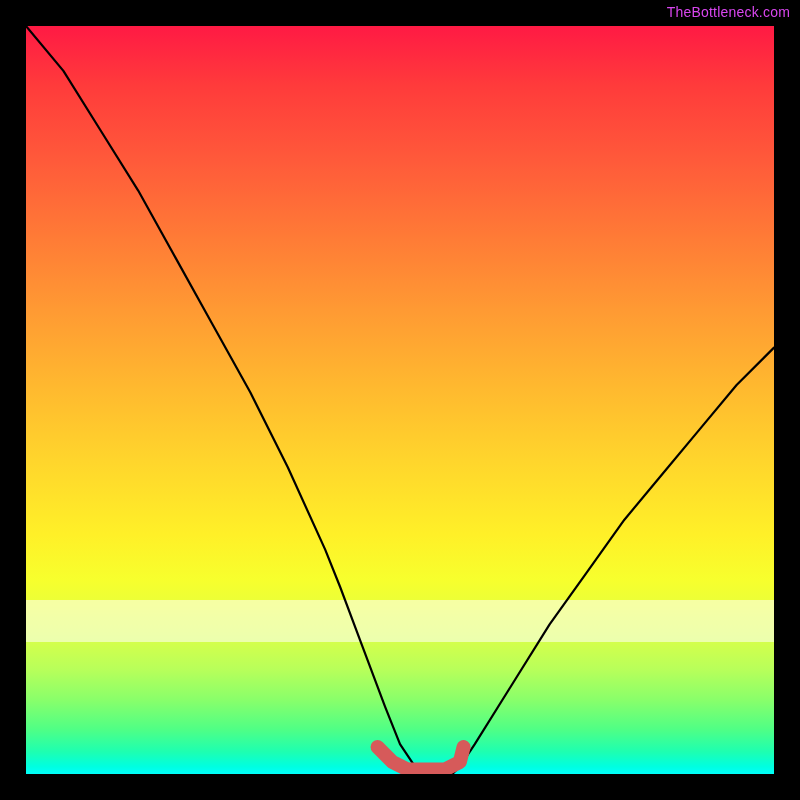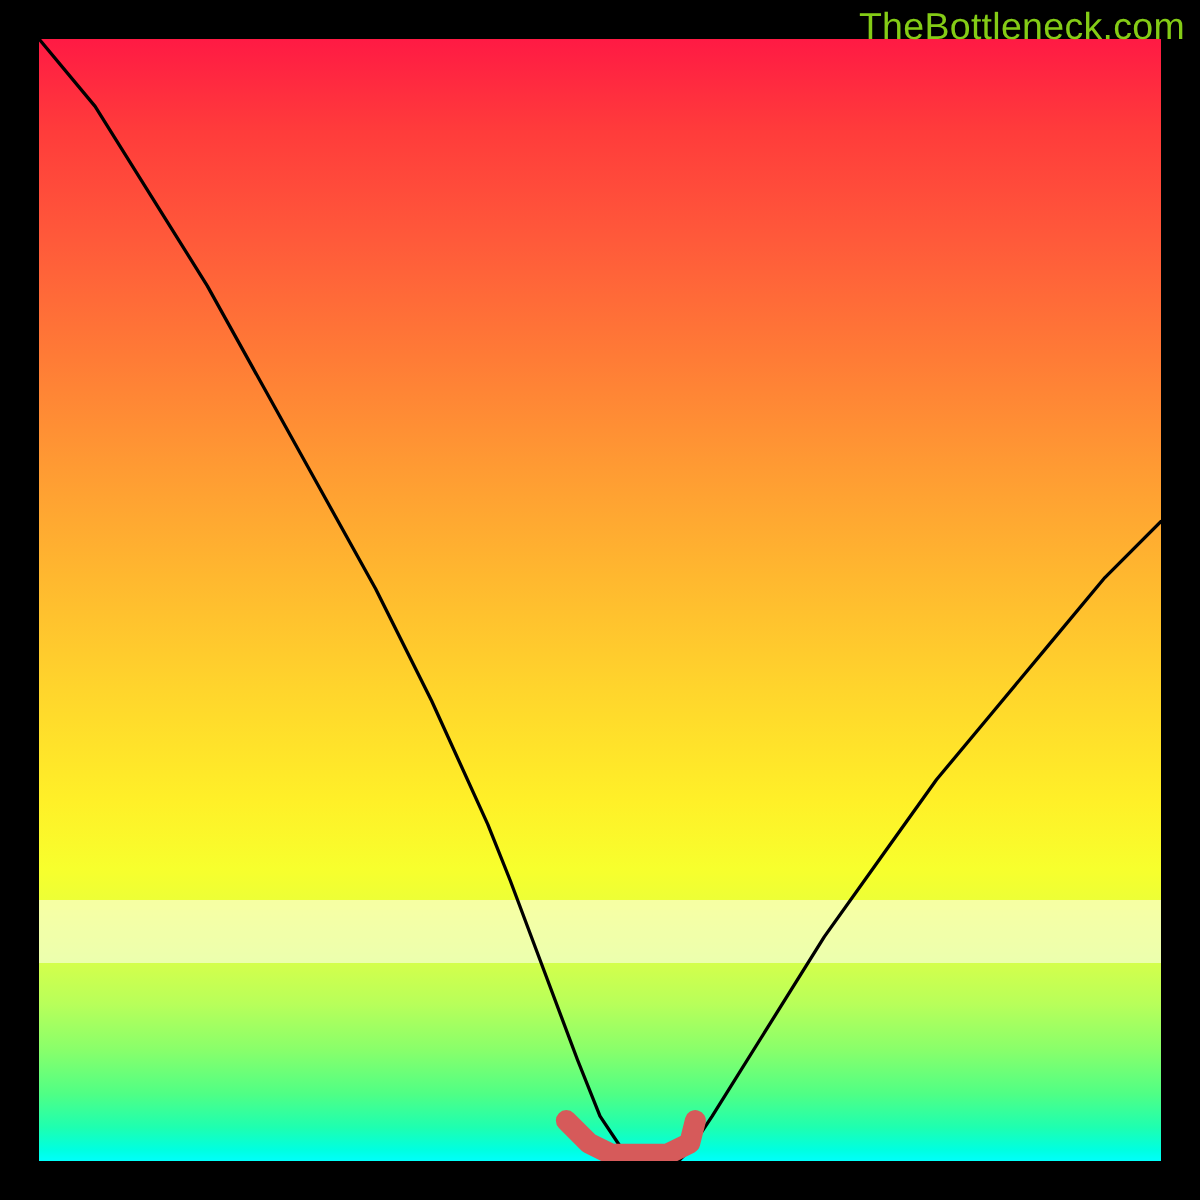--- a/index.html
+++ b/index.html
@@ -59,22 +59,22 @@
     position: absolute;
     left: 26px;
     top: 26px;
     width: 748px;
     height: 748px;
   }
   .watermark {
     position: absolute;
     top: 4px;
     right: 10px;
-    color: #84cc16;
-    font-size: 25px;
+    color: #d946ef;
+    font-size: 14px;
     letter-spacing: 0.2px;
     z-index: 5;
     text-align: center;
   }
 </style>
 </head>
 <body>
 
 <div class="gradient-area"></div>
 <div class="white-band"></div>

